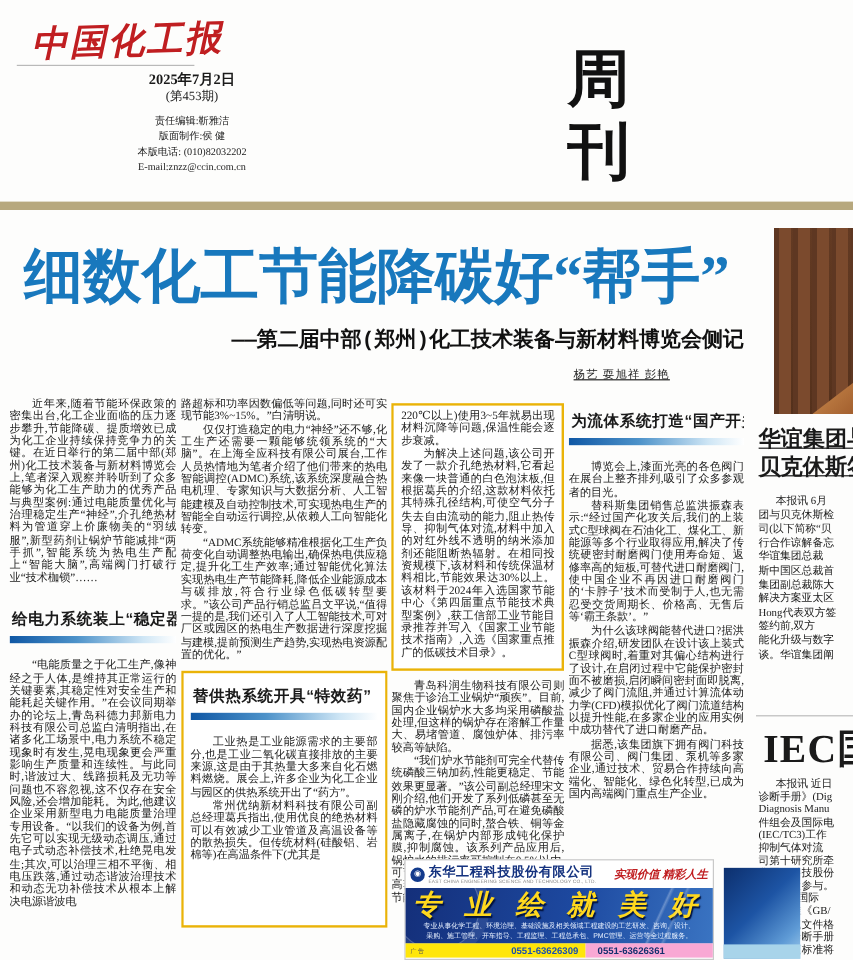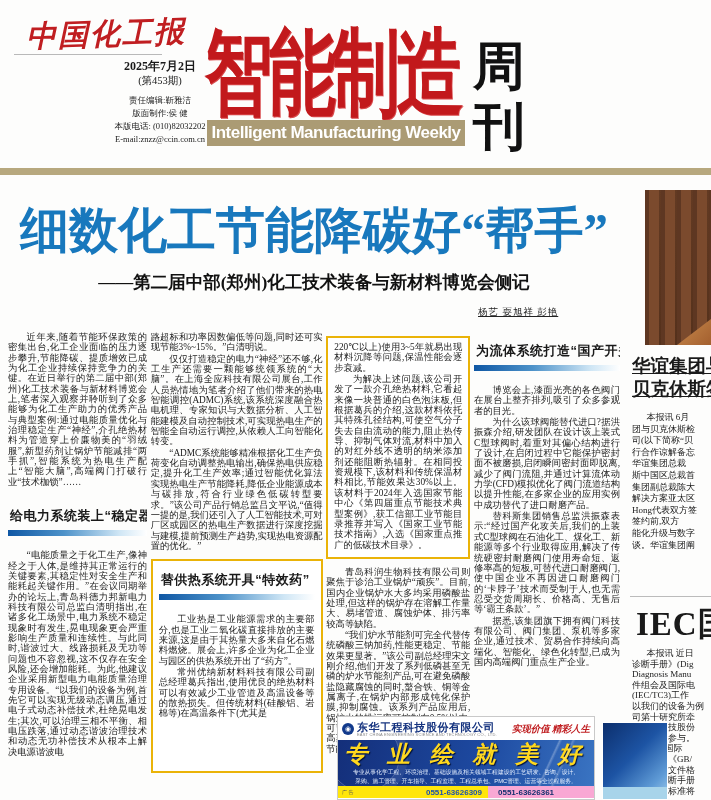--- a/index.html
+++ b/index.html
@@ -19,22 +19,22 @@
             transform:scale(0.84,1.18);transform-origin:top left;text-shadow:1px 1px 0 #d8494b;}
   .brand-band{position:absolute;left:2px;top:94px;width:258px;height:26px;background:#ab9b74;
               color:#fff;font-family:"Liberation Sans","DejaVu Sans",sans-serif;font-weight:bold;
               font-size:17px;line-height:26px;text-align:center;letter-spacing:-0.5px;white-space:nowrap;}
   .weekly{position:absolute;left:468px;top:36px;width:62px;font-family:"Liberation Sans","DejaVu Sans",sans-serif;
           font-weight:900;font-size:52px;line-height:60px;color:#111;text-align:center;letter-spacing:0;}
   .tan-rule{position:absolute;left:0;top:168px;width:711px;height:7px;background:#b7a87e;}
   
   .headline{position:absolute;left:8px;top:198px;width:612px;text-align:center;
             font-size:49px;font-weight:bold;color:#1878bd;letter-spacing:0px;white-space:nowrap;}
-  .deck{position:absolute;left:8px;top:270px;width:612px;text-align:center;
-        font-family:Liberation Serif, serif;font-weight:900;font-size:17.5px;color:#111;}
+  .deck{position:absolute;left:8px;top:270px;width:612px;text-align:right;
+        font-family:Liberation Mono, monospace;font-weight:900;font-size:17.5px;color:#111;}
   .byline{position:absolute;left:478px;top:306px;width:140px;font-size:9.5px;letter-spacing:1px;
           text-decoration:underline;color:#222;}
   
   .cols{position:absolute;left:8px;top:332px;width:612px;height:468px;display:flex;
         justify-content:space-between;overflow:hidden;}
   .col{overflow:hidden;}
   .c1{width:139px;} .c2{width:172px;} .c3{width:144px;} .c4{width:146px;}
   .para{font-size:9.3px;line-height:10.35px;text-align:justify;text-indent:2em;margin:0 0 1px 0;}
   .noindent{text-indent:0;}
   .sec-head{font-family:"Liberation Sans","DejaVu Sans",sans-serif;font-weight:900;font-size:13px;
@@ -105,24 +105,20 @@
   <div class="logo">中国化工报</div>
   <div class="logo-rule"></div>
   <div class="issue">
     <div class="d1">2025年7月2日</div>
     <div class="d2">(第453期)</div>
     <div class="d3">责任编辑:靳雅洁</div>
     <div class="d3">版面制作:侯  健</div>
     <div class="d3">本版电话: (010)82032202</div>
     <div class="d3">E-mail:znzz@ccin.com.cn</div>
   </div>
-  <div class="brand">
-    <div class="brand-cn">智能制造</div>
-    <div class="brand-band">Intelligent Manufacturing Weekly</div>
-  </div>
   <div class="weekly">周<br>刊</div>
   <div class="tan-rule"></div>
 
   <div class="headline">细数化工节能降碳好“帮手”</div>
   <div class="deck">——第二届中部(郑州)化工技术装备与新材料博览会侧记</div>
   <div class="byline">杨艺  耍旭祥  彭艳</div>
 
   <div class="cols">
 
     <div class="col c1">
@@ -150,22 +146,22 @@
         <div class="para">为解决上述问题,该公司开发了一款介孔绝热材料,它看起来像一块普通的白色泡沫板,但根据葛兵的介绍,这款材料依托其特殊孔径结构,可使空气分子失去自由流动的能力,阻止热传导、抑制气体对流,材料中加入的对红外线不透明的纳米添加剂还能阻断热辐射。在相同投资规模下,该材料和传统保温材料相比,节能效果达30%以上。该材料于2024年入选国家节能中心《第四届重点节能技术典型案例》,获工信部工业节能目录推荐并写入《国家工业节能技术指南》,入选《国家重点推广的低碳技术目录》。</div>
       </div>
       <div class="para">青岛科润生物科技有限公司则聚焦于诊治工业锅炉“顽疾”。目前,国内企业锅炉水大多均采用磷酸盐处理,但这样的锅炉存在溶解工作量大、易堵管道、腐蚀炉体、排污率较高等缺陷。</div>
       <div class="para">“我们炉水节能剂可完全代替传统磷酸三钠加药,性能更稳定、节能效果更显著。”该公司副总经理宋文刚介绍,他们开发了系列低磷甚至无磷的炉水节能剂产品,可在避免磷酸盐隐藏腐蚀的同时,螯合铁、铜等金属离子,在锅炉内部形成钝化保护膜,抑制腐蚀。该系列产品应用后,锅炉水的排污率可控制在0.5%以内,可节约除盐水、抑制炉水起泡、提高蒸汽品质、降低能量损失,以达到节能目的。</div>
     </div>
 
     <div class="col c4">
       <div class="sec-head" style="margin-top:10px">为流体系统打造“国产开关”</div>
       <div class="sec-bar"></div>
       <div class="para">博览会上,漆面光亮的各色阀门在展台上整齐排列,吸引了众多参观者的目光。</div>
+      <div class="para">替科斯集团销售总监洪振森表示:“经过国产化攻关后,我们的上装式C型球阀在石油化工、煤化工、新能源等多个行业取得应用,解决了传统硬密封耐磨阀门使用寿命短、返修率高的短板,可替代进口耐磨阀门,使中国企业不再因进口耐磨阀门的‘卡脖子’技术而受制于人,也无需忍受交货周期长、价格高、无售后等‘霸王条款’。”</div>
       <div class="para">为什么该球阀能替代进口?据洪振森介绍,研发团队在设计该上装式C型球阀时,着重对其偏心结构进行了设计,在启闭过程中它能保护密封面不被磨损,启闭瞬间密封面即脱离,减少了阀门流阻,并通过计算流体动力学(CFD)模拟优化了阀门流道结构以提升性能,在多家企业的应用实例中成功替代了进口耐磨产品。</div>
-      <div class="para">替科斯集团销售总监洪振森表示:“经过国产化攻关后,我们的上装式C型球阀在石油化工、煤化工、新能源等多个行业取得应用,解决了传统硬密封耐磨阀门使用寿命短、返修率高的短板,可替代进口耐磨阀门,使中国企业不再因进口耐磨阀门的‘卡脖子’技术而受制于人,也无需忍受交货周期长、价格高、无售后等‘霸王条款’。”</div>
       <div class="para">据悉,该集团旗下拥有阀门科技有限公司、阀门集团、泵机等多家企业,通过技术、贸易合作持续向高端化、智能化、绿色化转型,已成为国内高端阀门重点生产企业。</div>
     </div>
   </div>
 
   <div class="rail">
     <div class="rail-photo">
         <div class="hand"></div>
       </div>
     <div class="rail-h2">
       <div>华谊集团与</div>
@@ -186,21 +182,21 @@
         <div class="rline">谈。华谊集团阐</div>
       </div>
     <div class="rail-div"></div>
     <div class="rail-iec">IEC国</div>
     <div class="rail-lines2">
         <div class="rline">本报讯 近日</div>
         <div class="rline">诊断手册》(Dig</div>
         <div class="rline">Diagnosis Manu</div>
         <div class="rline">件组会及国际电</div>
         <div class="rline">(IEC/TC3)工作</div>
-        <div class="rline">以我们的设备为例</div>
+        <div class="rline">抑制气体对流</div>
         <div class="rline">司第十研究所牵</div>
         <div class="rline">华工程科技股份</div>
         <div class="rline">起草单位参与。</div>
         <div class="rline">此次IEC国际</div>
         <div class="rline">国家标准《GB/</div>
         <div class="rline">字化电气文件格</div>
         <div class="rline">式故障诊断手册</div>
         <div class="rline">升级。该标准将</div>
       </div>
     <div class="rail-img">

